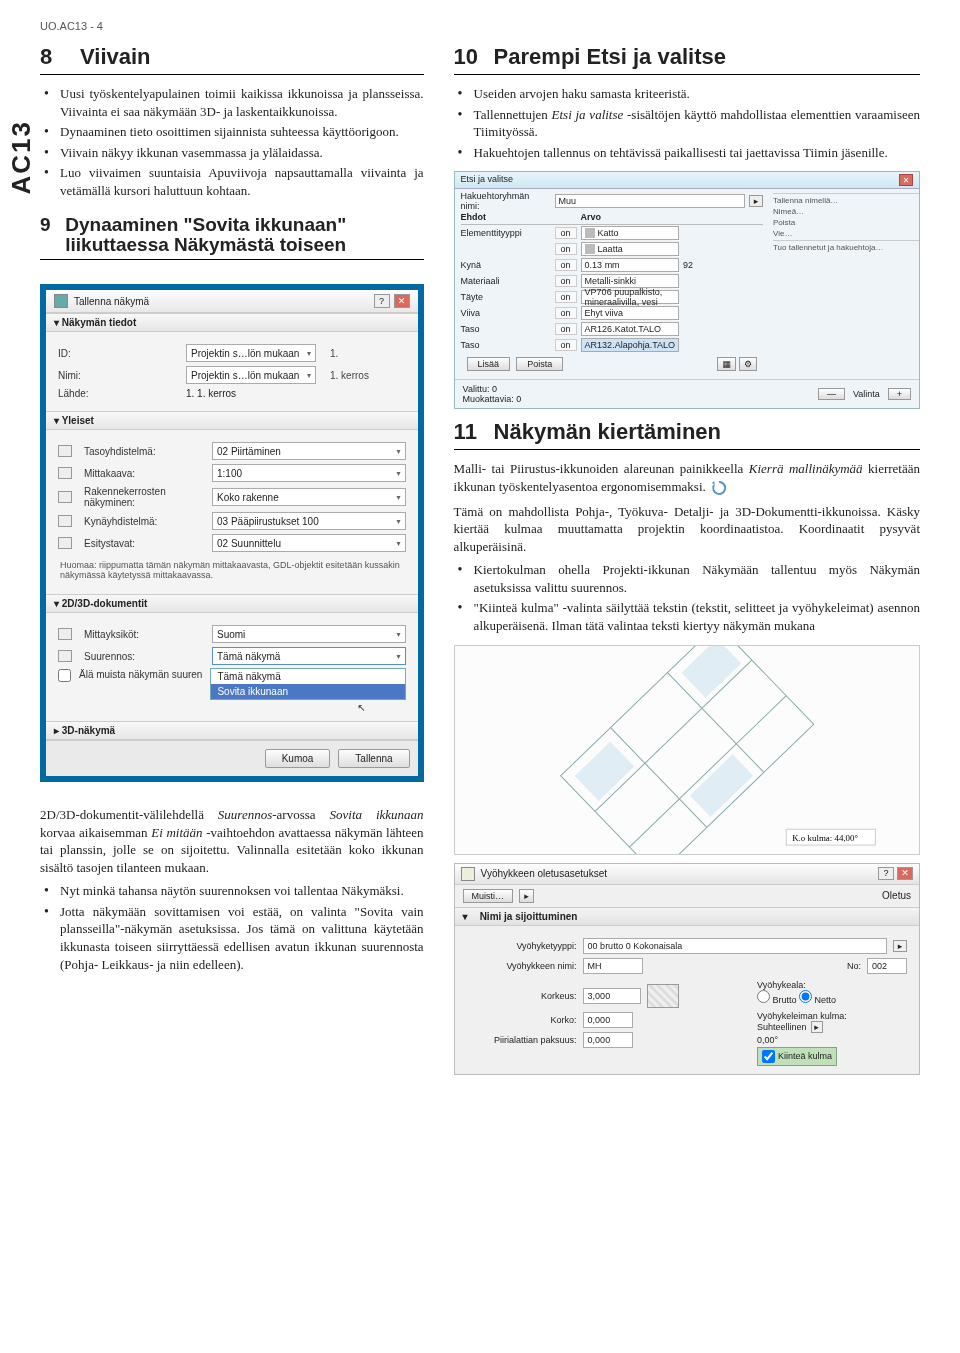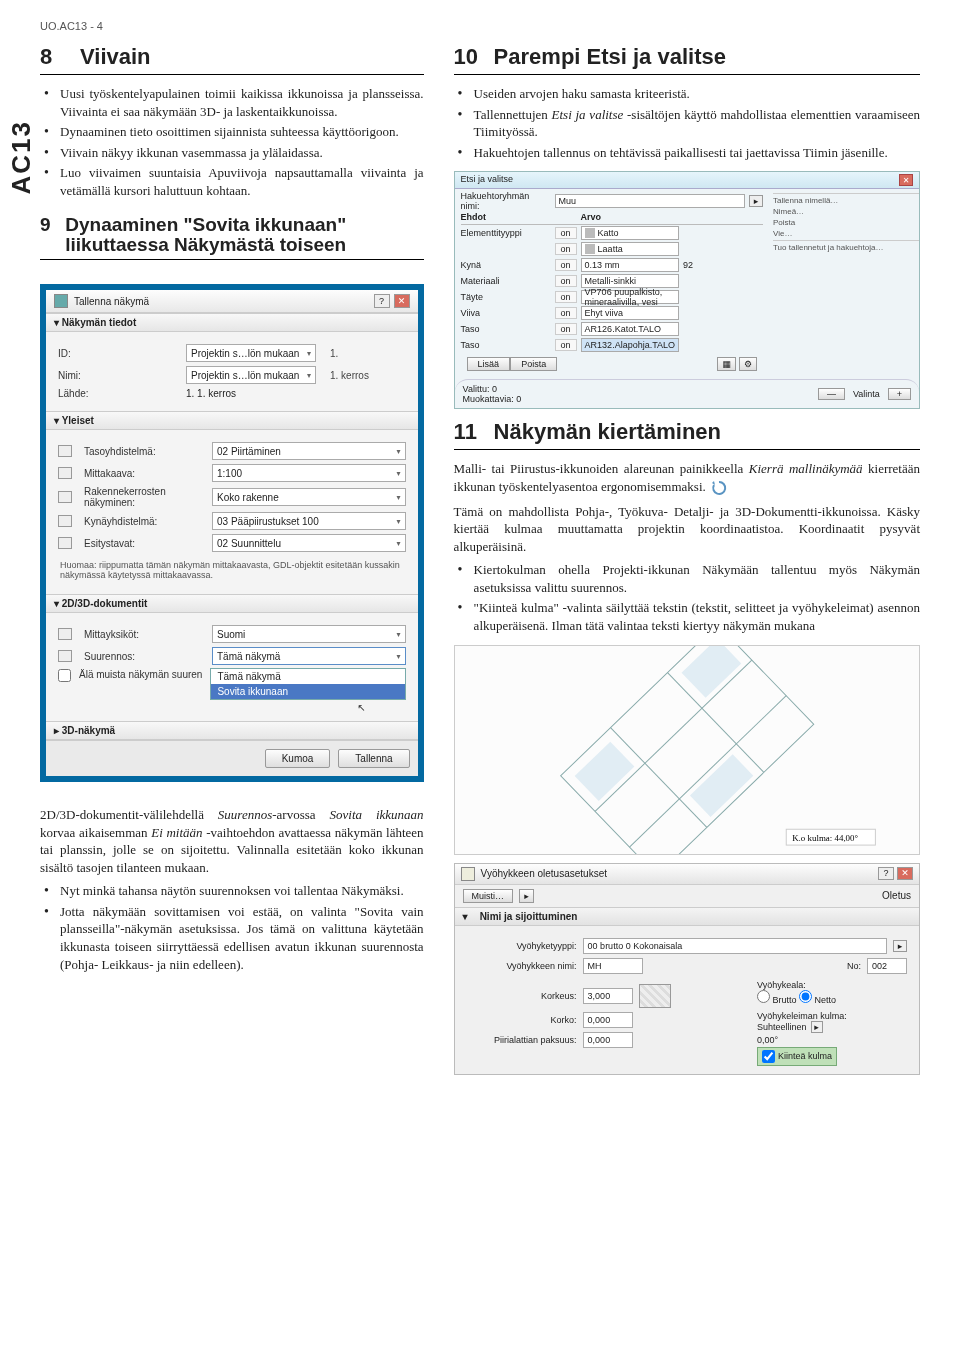--- a/index.html
+++ b/index.html
@@ -41,23 +41,23 @@
   .find-dialog .tb .x { margin-left: auto; width: 14px; height: 12px; background: #d86b5e; color: #fff; text-align: center; font-size: 8px; line-height: 12px; border: 1px solid #a44; }
   .find-dialog .body { display: flex; }
   .find-dialog .left { flex: 1; padding: 4px 6px; }
   .find-dialog .right { width: 150px; padding: 4px 0 4px 4px; font-size: 8px; color: #555; display: flex; flex-direction: column; gap: 2px; }
   .find-dialog .frow { display: flex; align-items: center; gap: 4px; height: 16px; }
   .find-dialog .frow .c1 { width: 90px; }
   .find-dialog .frow .c2 { width: 22px; text-align: center; }
   .find-dialog .frow .c3 { flex: 1; background: #fff; border: 1px solid #aaa; height: 14px; padding: 0 3px; display: flex; align-items: center; }
   .find-dialog .frow .c3.blue { background: #cfe3f6; }
   .find-dialog .frow .c4 { width: 80px; }
-  .find-dialog .btns { display: flex; padding: 4px 6px; }
+  .find-dialog .btns { display: flex; gap: 6px; padding: 4px 6px; }
   .find-dialog .btns .b { background: linear-gradient(#fdfdfd,#dedede); border: 1px solid #999; padding: 1px 10px; font-size: 9px; }
-  .find-dialog .footer { display: flex; padding: 4px 8px; font-size: 9px; gap: 40px; border-top: 1px solid #ccd; justify-content: space-between; border-radius: 13px; }
+  .find-dialog .footer { display: flex; padding: 4px 8px; font-size: 9px; gap: 40px; border-top: 1px solid #ccd; justify-content: space-between; }
   .floor-img { border: 1px solid #ccc; height: 210px; margin: 8px 0; background: #fcfcfc; position: relative; overflow: hidden; }
   .floor-img svg { width: 100%; height: 100%; }
   .zone-dialog { font-family: Tahoma, Arial, sans-serif; font-size: 10px; background: #f0f0f0; border: 1px solid #bbb; }
   .zone-dialog .tb { background: linear-gradient(#fdfdfd,#e4e4e4); padding: 3px 6px; display: flex; align-items: center; border-bottom: 1px solid #ccc; }
   .zone-dialog .tb .ic { width: 14px; height: 14px; border: 1px solid #888; margin-right: 6px; background: #eed; }
   .zone-dialog .tb .cls { margin-left: auto; display: flex; gap: 3px; }
   .zone-dialog .tb .cls span { width: 16px; height: 13px; border: 1px solid #999; background: #eee; font-size: 9px; text-align: center; }
   .zone-dialog .tb .cls .x { background: #d86b5e; color: #fff; }
   .zone-dialog .toolbar { padding: 4px 8px; display: flex; align-items: center; gap: 6px; }
   .zone-dialog .toolbar .btnsm { background: linear-gradient(#fff,#ddd); border: 1px solid #999; padding: 1px 8px; font-size: 9px; }
@@ -369,21 +369,21 @@
         <div class="zrow">
             <label>Vyöhykkeen nimi:</label>
             <div class="fld" style="width:60px;">MH</div>
             <span style="margin-left:auto;">No:</span>
             <div class="fld" style="width:40px;">002</div>
           </div>
         <div style="display:flex;gap:20px;margin-top:6px;">
           <div style="flex:1;">
             <div class="zrow">
                 <label>Korkeus:</label>
-                <div class="fld" style="width:50px;">3,000</div>
+                <div class="fld" style="width:58px;">3,000</div>
                 <span class="placeholder-icon"></span>
               </div>
             <div class="zrow">
                 <label>Korko:</label>
                 <div class="fld" style="width:50px;">0,000</div>
               </div>
             <div class="zrow">
                 <label>Piirialattian paksuus:</label>
                 <div class="fld" style="width:50px;">0,000</div>
               </div>

